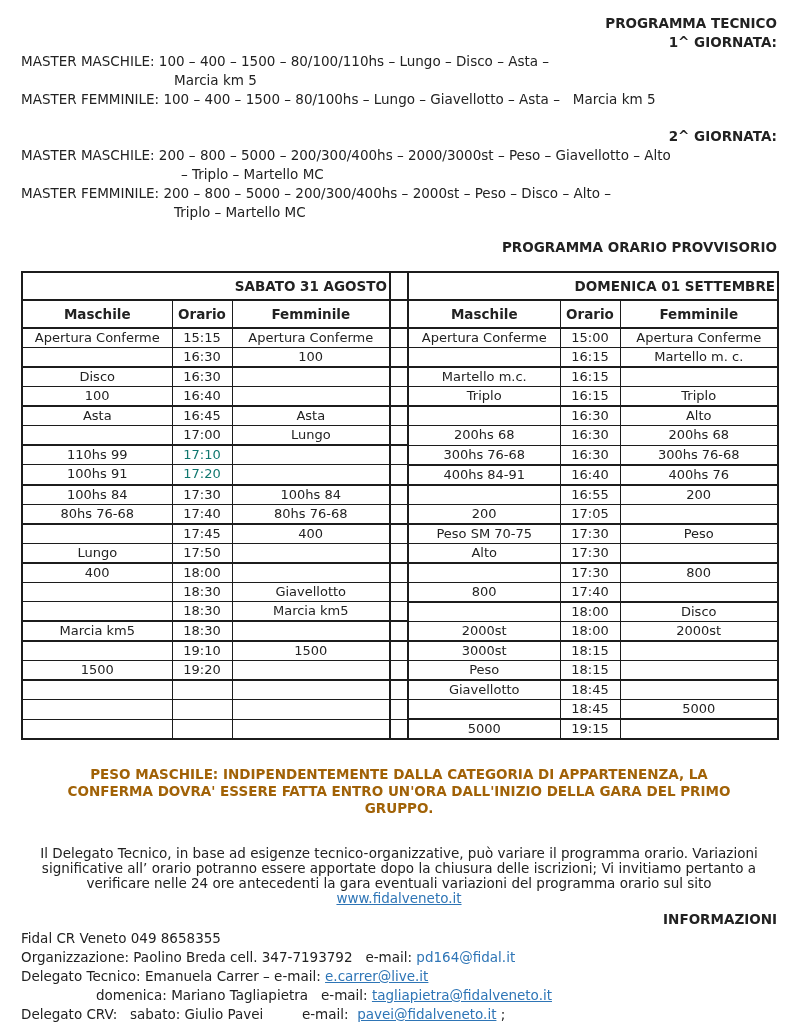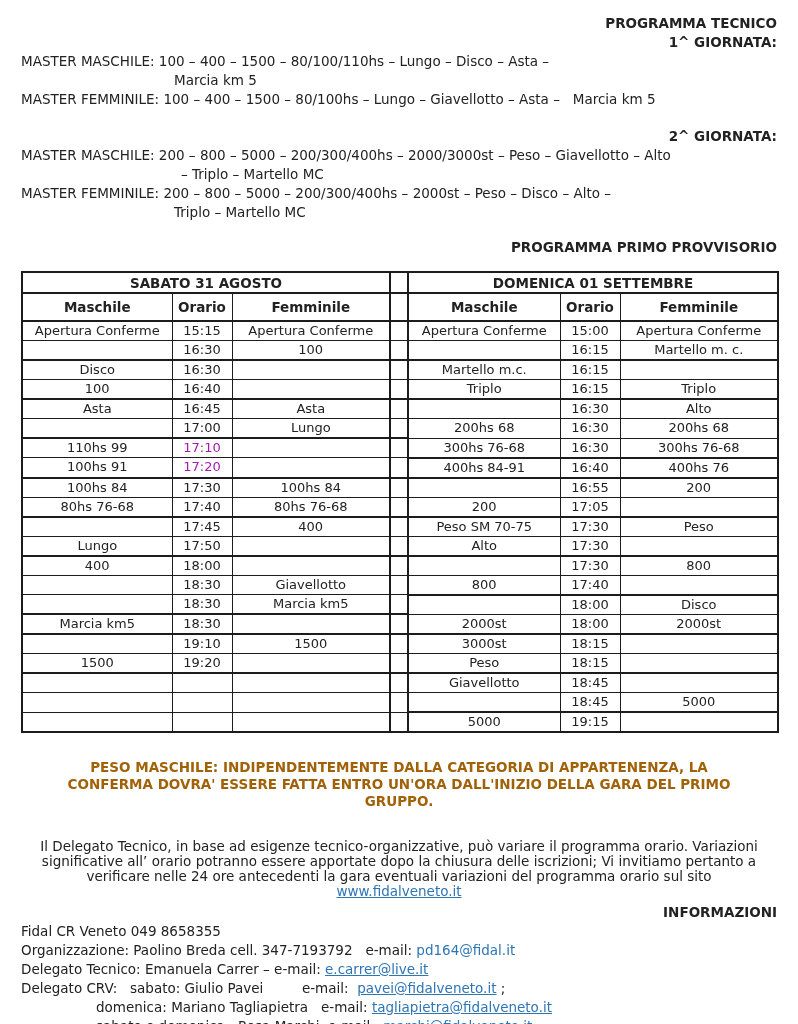--- a/index.html
+++ b/index.html
@@ -24,28 +24,28 @@
     width:756px; margin-top:14px;
     border:2px solid #1c1c1c;
   }
   table.schedule th, table.schedule td {
     border:1px solid #1c1c1c;
     text-align:center; vertical-align:middle;
     font-size:13px; height:19px; line-height:18px;
     padding:0 2px; overflow:hidden; white-space:nowrap;
   }
   table.schedule tr.day-title-row th {
-    font-size:13.5px; font-weight:bold; border-bottom-width:2px; height:21px;
+    font-size:13.5px; font-weight:bold; border-bottom-width:2px; height:28px;text-align:right;
   }
   table.schedule tr.col-header-row th {
     font-size:13.5px; font-weight:bold; border-bottom-width:2px; height:28px;
   }
   table.schedule .spacer-col { border-left-width:2px; border-right-width:2px; }
   table.schedule .sep-below { border-bottom-width:2px; }
-  table.schedule td.red-time { color:#a21caf; }
+  table.schedule td.red-time { color:#0f766e; }
 
   .warning {
     margin-top:26px; padding:0 26px;
     text-align:center; font-weight:bold;
     color:#a16207; font-size:13.5px; line-height:17px;
   }
   .notice {
     margin-top:29px; text-align:center;
     font-size:13.5px; line-height:15px; padding:0 4px;
   }
@@ -65,21 +65,21 @@
     <div class="line bold">PROGRAMMA TECNICO</div>
     <div class="line bold">1^ GIORNATA:</div>
     <div class="line">MASTER MASCHILE: 100 – 400 – 1500 – 80/100/110hs – Lungo – Disco – Asta –</div>
     <div class="line indent-marcia">Marcia km 5</div>
     <div class="line">MASTER FEMMINILE: 100 – 400 – 1500 – 80/100hs – Lungo – Giavellotto – Asta –   Marcia km 5</div>
     <div class="line bold mt-gap">2^ GIORNATA:</div>
     <div class="line">MASTER MASCHILE: 200 – 800 – 5000 – 200/300/400hs – 2000/3000st – Peso – Giavellotto – Alto</div>
     <div class="line indent-triplo">– Triplo – Martello MC</div>
     <div class="line">MASTER FEMMINILE: 200 – 800 – 5000 – 200/300/400hs – 2000st – Peso – Disco – Alto –</div>
     <div class="line indent-triplo2">Triplo – Martello MC</div>
-    <div class="line bold mt-gap2">PROGRAMMA PRIMO PROVVISORIO</div>
+    <div class="line bold mt-gap2">PROGRAMMA ORARIO PROVVISORIO</div>
   </div>
 
   <table class="schedule">
     <colgroup>
       <col style="width:150px">
         <col style="width:60px">
         <col style="width:158px">
       <col style="width:18px">
       <col style="width:152px">
         <col style="width:60px">
@@ -296,18 +296,18 @@
 
   <div class="warning">PESO MASCHILE: INDIPENDENTEMENTE DALLA CATEGORIA DI APPARTENENZA, LA CONFERMA DOVRA' ESSERE FATTA ENTRO UN'ORA DALL'INIZIO DELLA GARA DEL PRIMO GRUPPO.</div>
 
   <div class="notice"><span>Il Delegato Tecnico, in base ad esigenze tecnico-organizzative, può variare il programma orario. Variazioni significative all’ orario potranno essere apportate dopo la chiusura delle iscrizioni; Vi invitiamo pertanto a verificare nelle 24 ore antecedenti la gara eventuali variazioni del programma orario sul sito </span><a class="doc-link">www.fidalveneto.it</a></div>
 
   <div class="info">
     <div class="line bold">INFORMAZIONI</div>
     <div class="line">Fidal CR Veneto 049 8658355</div>
     <div class="line"><span>Organizzazione: Paolino Breda cell. 347-7193792   e-mail: </span><a class="doc-link no-underline">pd164@fidal.it</a></div>
     <div class="line"><span>Delegato Tecnico: Emanuela Carrer – e-mail: </span><a class="doc-link">e.carrer@live.it</a></div>
+    <div class="line indent"><span>domenica: Mariano Tagliapietra   e-mail: </span><a class="doc-link">tagliapietra@fidalveneto.it</a></div>
     <div class="line"><span>Delegato CRV:   sabato: Giulio Pavei         e-mail:  </span><a class="doc-link">pavei@fidalveneto.it</a><span> ;</span></div>
-    <div class="line indent"><span>domenica: Mariano Tagliapietra   e-mail: </span><a class="doc-link">tagliapietra@fidalveneto.it</a></div>
     <div class="line indent"><span>sabato e domenica:  Rosa Marchi  e-mail:  </span><a class="doc-link">marchi@fidalveneto.it</a></div>
   </div>
 
 </div>
 
 </body></html>

